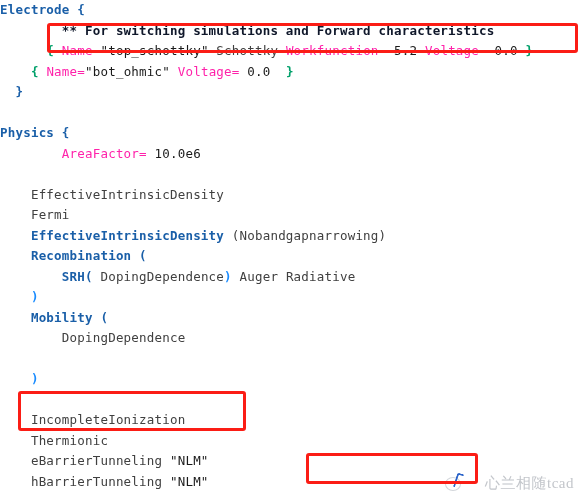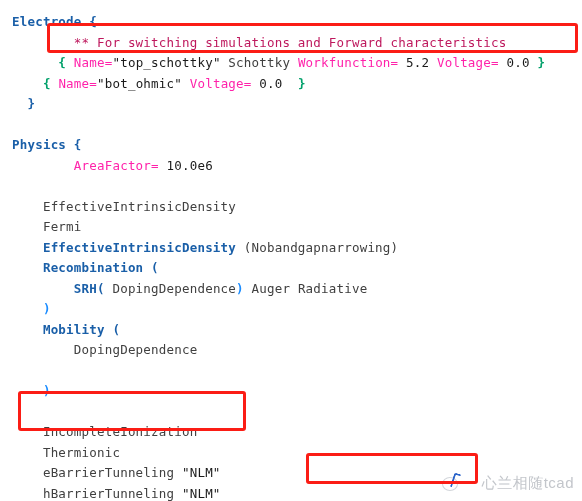--- a/index.html
+++ b/index.html
@@ -14,35 +14,35 @@
     overflow: hidden;
     font-family: "DejaVu Sans Mono", "Liberation Mono", monospace;
   }
 
   #code {
     position: absolute;
     left: 0;
     top: 0;
     width: 582px;
     height: 501px;
-    padding: 12px;
+    padding: 0;
     box-sizing: border-box;
   }
 
   .line {
     height: 20.5px;
     line-height: 20.5px;
     white-space: pre;
     font-size: 12.5px;
     letter-spacing: 0.2px;
   }
 
   
   .kw      { color: #1a5fa8; font-weight: bold; }   
-  .cmt     { color: #be185d; }                       
+  .cmt     { color: #0f172a; font-weight: bold; }                       
   .brace   { color: #00a06a; font-weight: bold; }    
   .attr    { color: #ff22aa; }                       
   .plain   { color: #1a1a1a; }                       
   .ident   { color: #404040; }                       
   .paren   { color: #1a8cff; font-weight: bold; }    
 
   
   .hl {
     position: absolute;
     border: 3px solid #fb1d15;
@@ -52,21 +52,21 @@
     background: transparent;
   }
 
   
   #watermark {
     position: absolute;
     right: 8px;
     bottom: 8px;
     color: #c3c6cb;
     font-size: 15px;
-    font-family: Liberation Sans, sans-serif;
+    font-family: Liberation Serif, serif;
     letter-spacing: 0.5px;
     white-space: nowrap;
     display: flex;
     align-items: center;
     gap: 20px;
   }
   #watermark .wm-mark {
     display: inline-block;
     width: 22px;
     height: 20px;

